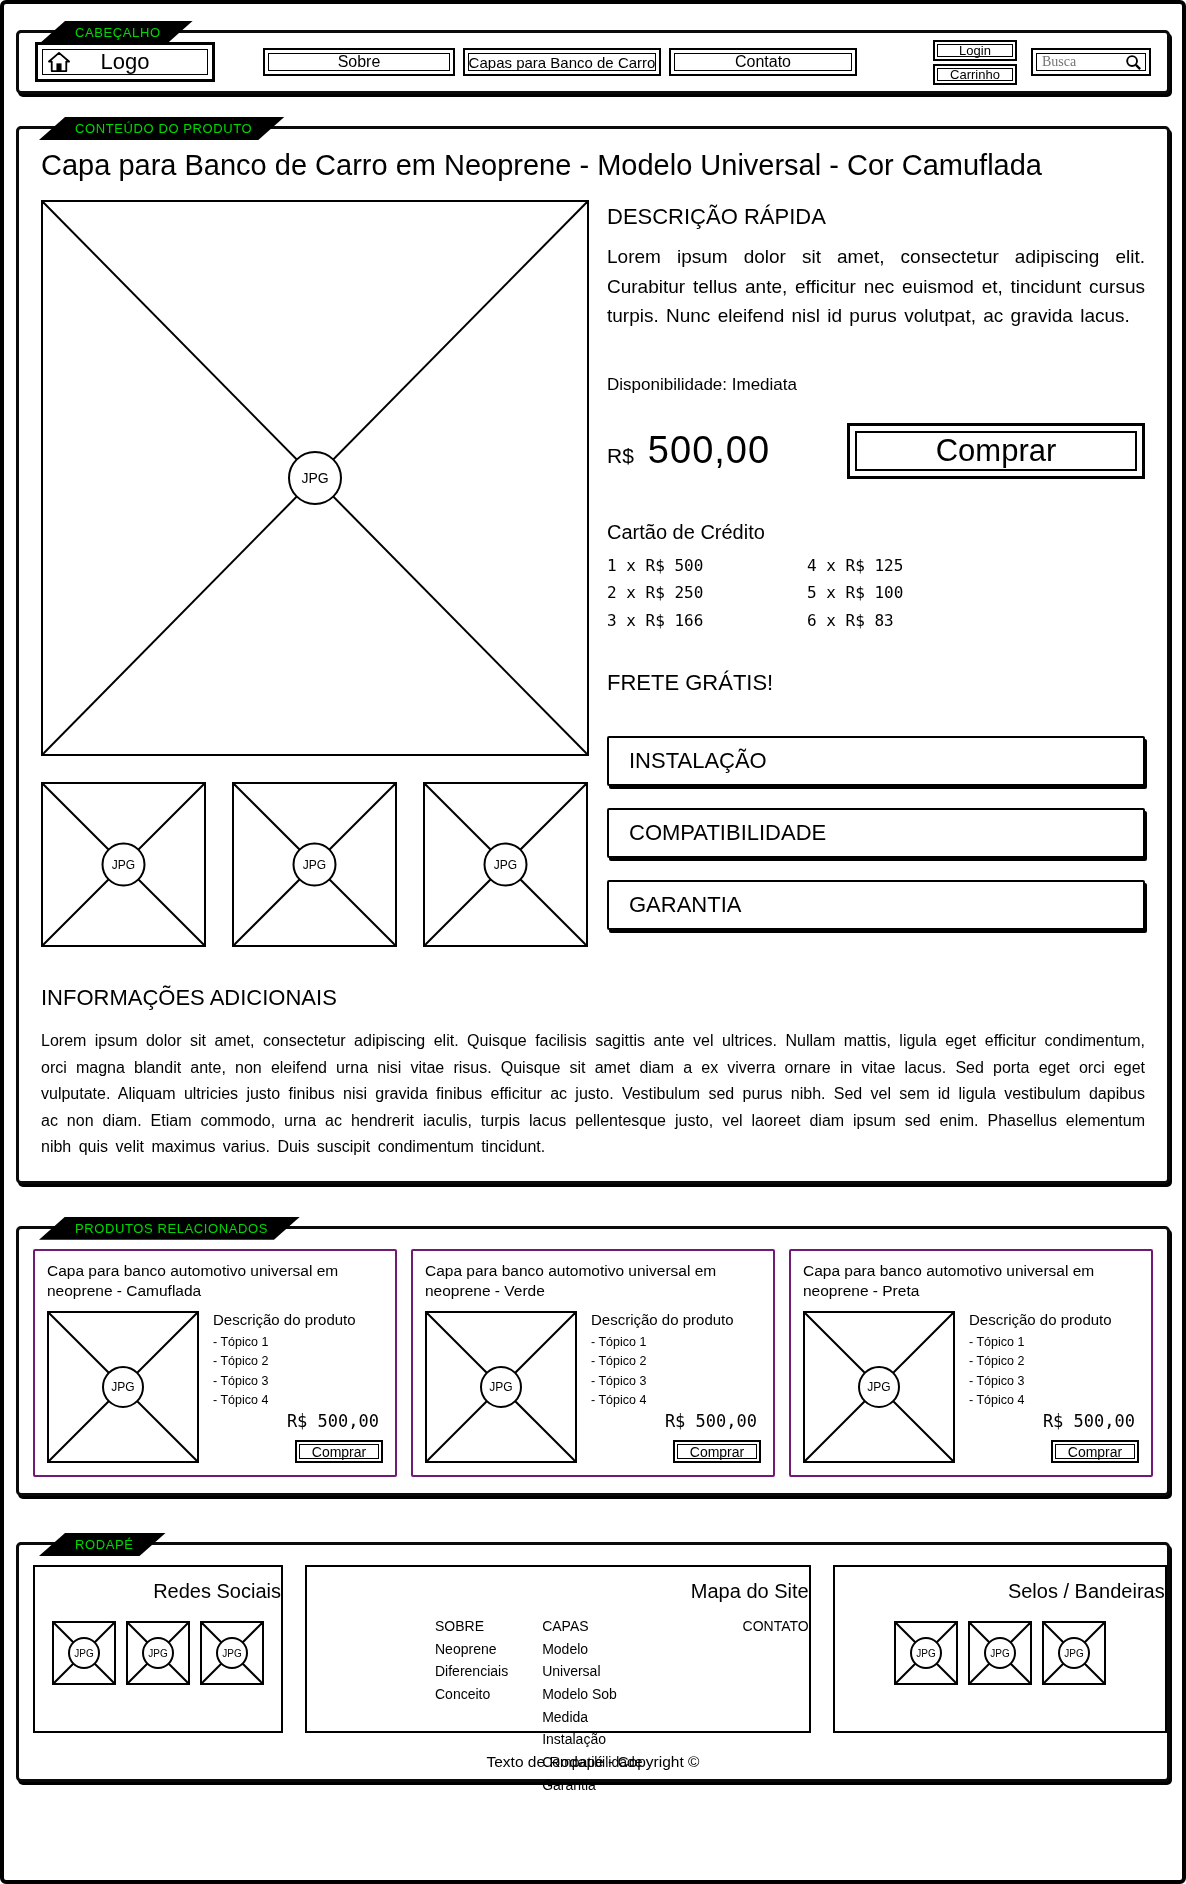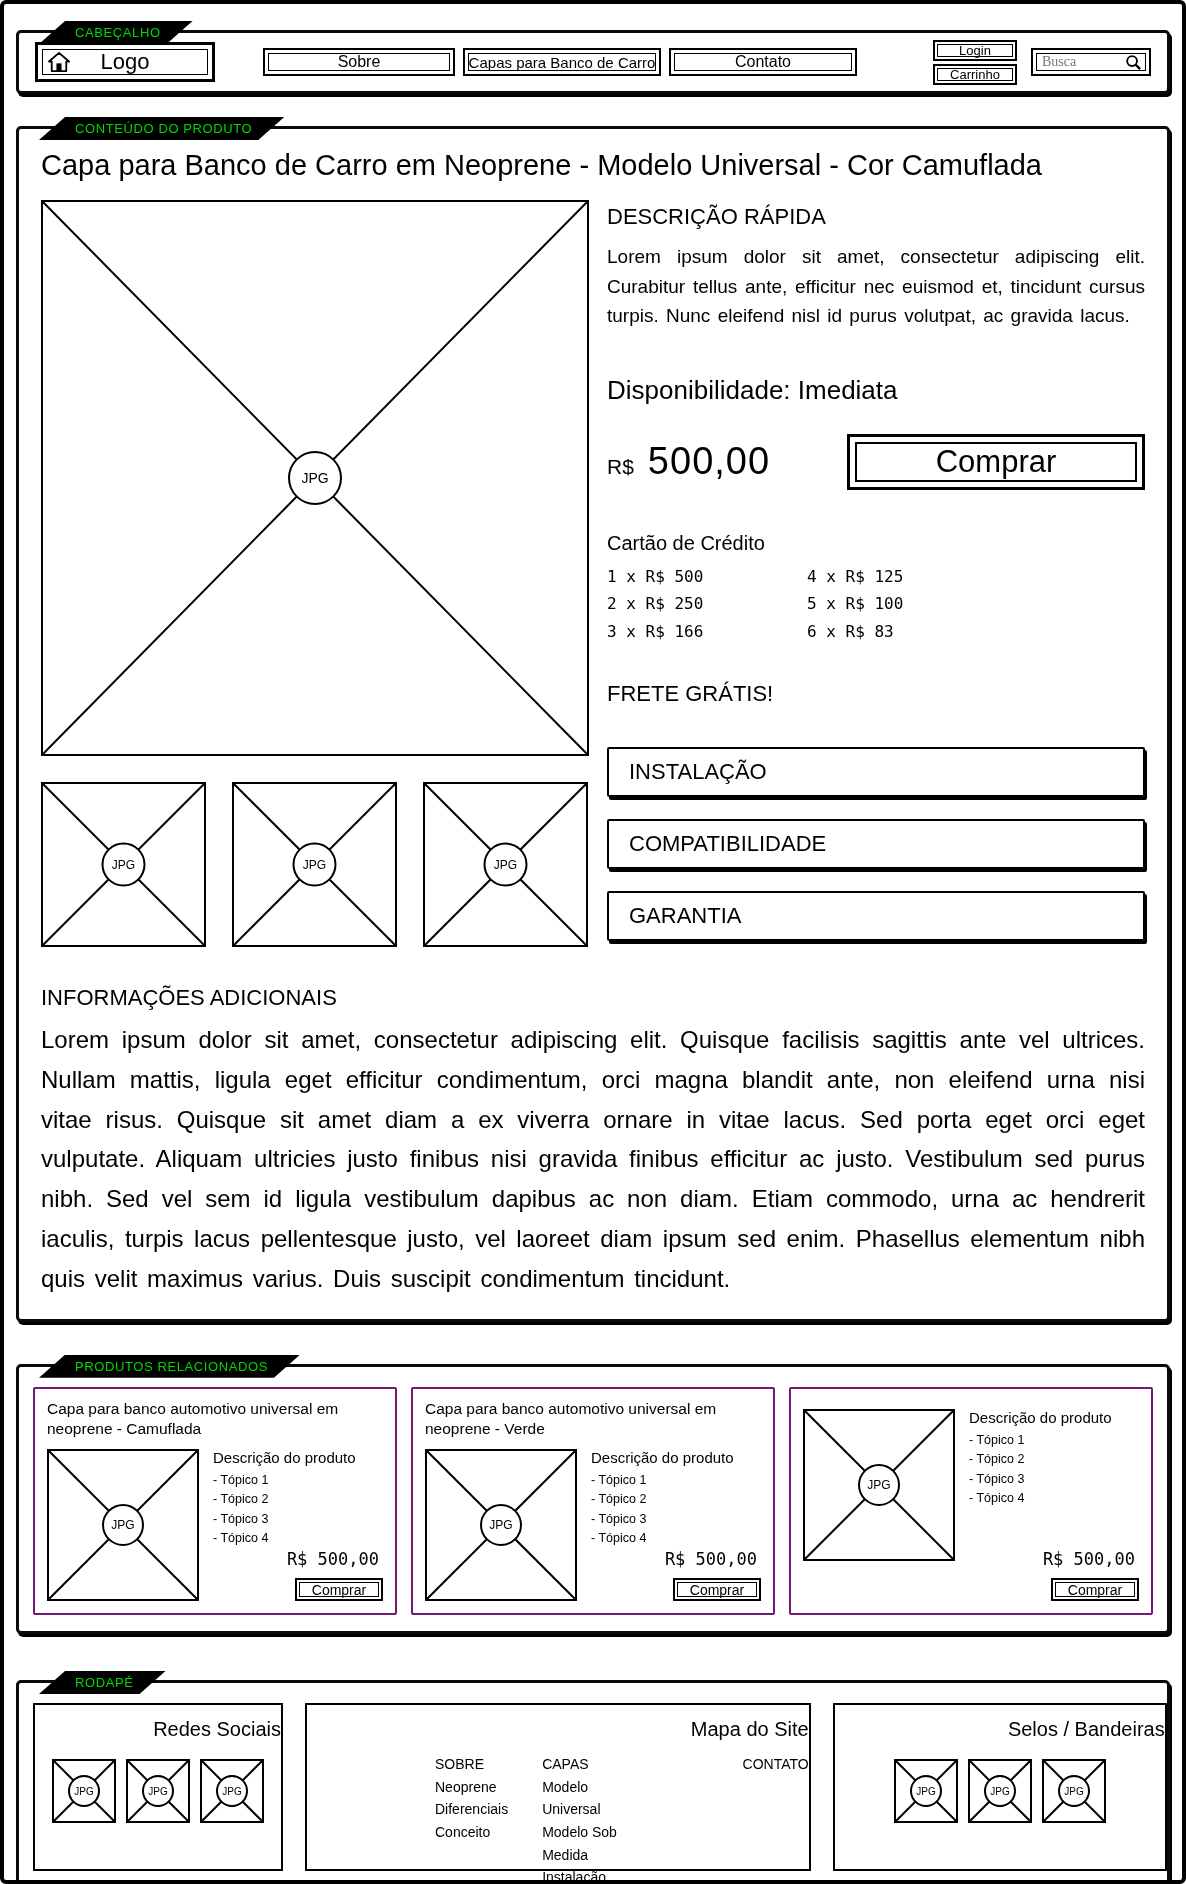--- a/index.html
+++ b/index.html
@@ -62,36 +62,36 @@
   .cols { display: flex; gap: 18px; padding: 0 22px; margin-top: 18px; }
   .col-left { width: 548px; flex: none; }
   .ph-main { width: 548px; height: 556px; }
   .ph-main text { font-size: 14px; }
   .thumbs { display: flex; gap: 26px; margin-top: 26px; }
   .ph-thumb { width: 165px; height: 165px; }
   .ph-thumb text, .ph-card text { font-size: 12px; }
   .col-right { flex: 1; min-width: 0; display: flex; flex-direction: column; }
   .quick-heading { font-size: 22px; margin-top: 4px; }
   .quick-text { font-size: 19px; line-height: 1.56; text-align: justify; margin-top: 12px; word-spacing: 2px; }
-  .availability { font-size: 26px; margin-top: 44px; }
+  .availability { font-size: 17px; margin-top: 44px; }
   .price-row { display: flex; align-items: center; justify-content: space-between; margin-top: 28px; }
   .price { display: flex; align-items: baseline; gap: 14px; }
   .currency { font-size: 21px; }
   .amount { font-size: 38px; letter-spacing: 1px; }
   .buy-btn { width: 298px; height: 56px; display: flex; align-items: center; justify-content: center; font-size: 31px;
              border: 3px solid #000; box-shadow: inset 0 0 0 5px #fff, inset 0 0 0 7px #000; background: #fff; }
   .credit-heading { font-size: 20px; margin-top: 42px; }
   .installments { display: flex; margin-top: 8px; }
   .inst-col { width: 200px; font-family: "DejaVu Sans Mono", monospace; font-size: 16px; line-height: 1.72; }
   .free-shipping { font-size: 22px; margin-top: 36px; }
   .accordions { margin-top: 40px; display: flex; flex-direction: column; gap: 22px; }
   .accordion { height: 50px; display: flex; align-items: center; padding-left: 20px; font-size: 22px;
                border: 2px solid #000; box-shadow: 2px 3px 0 #000; background: #fff; border-radius: 2px; }
   .info-heading { font-size: 22px; padding: 0 22px; margin-top: 38px; }
-  .info-text { font-size: 24px; line-height: 1.66; text-align: justify; padding: 0 22px; margin-top: 9px; word-spacing: 3px; }
+  .info-text { font-size: 16px; line-height: 1.66; text-align: justify; padding: 0 22px; margin-top: 17px; word-spacing: 3px; }
 
   
   .related { margin-top: 42px; padding: 20px 14px 16px; }
   .cards { display: flex; gap: 14px; }
   .card { flex: 1; border: 2px solid #701a75; border-radius: 2px; background: #fff; padding: 10px 12px 12px; display: flex; flex-direction: column; }
   .card-title { font-size: 15.5px; line-height: 1.3; }
   .card-body { display: flex; gap: 14px; margin-top: 10px; flex: 1; }
   .ph-card { width: 152px; height: 152px; flex: none; }
   .card-info { flex: 1; display: flex; flex-direction: column; }
   .card-desc-heading { font-size: 15px; }
@@ -301,20 +301,21 @@
           <div class="card-buy-row">
             <div class="card-buy">
                 <span>Comprar</span>
               </div>
           </div>
         </div>
       </div>
     </div>
 
     <div class="card">
+      <div class="card-title">Capa para banco automotivo universal em neoprene - Preta</div>
       <div class="card-body">
         <svg class="ph ph-card">
           <line x1="0" y1="0" x2="100%" y2="100%"></line>
             <line x1="100%" y1="0" x2="0" y2="100%"></line>
           <circle cx="50%" cy="50%" r="20"></circle>
           <text x="50%" y="50%">JPG</text>
         </svg>
         <div class="card-info">
           <div class="card-desc-heading">Descrição do produto</div>
           <div class="card-topics">

